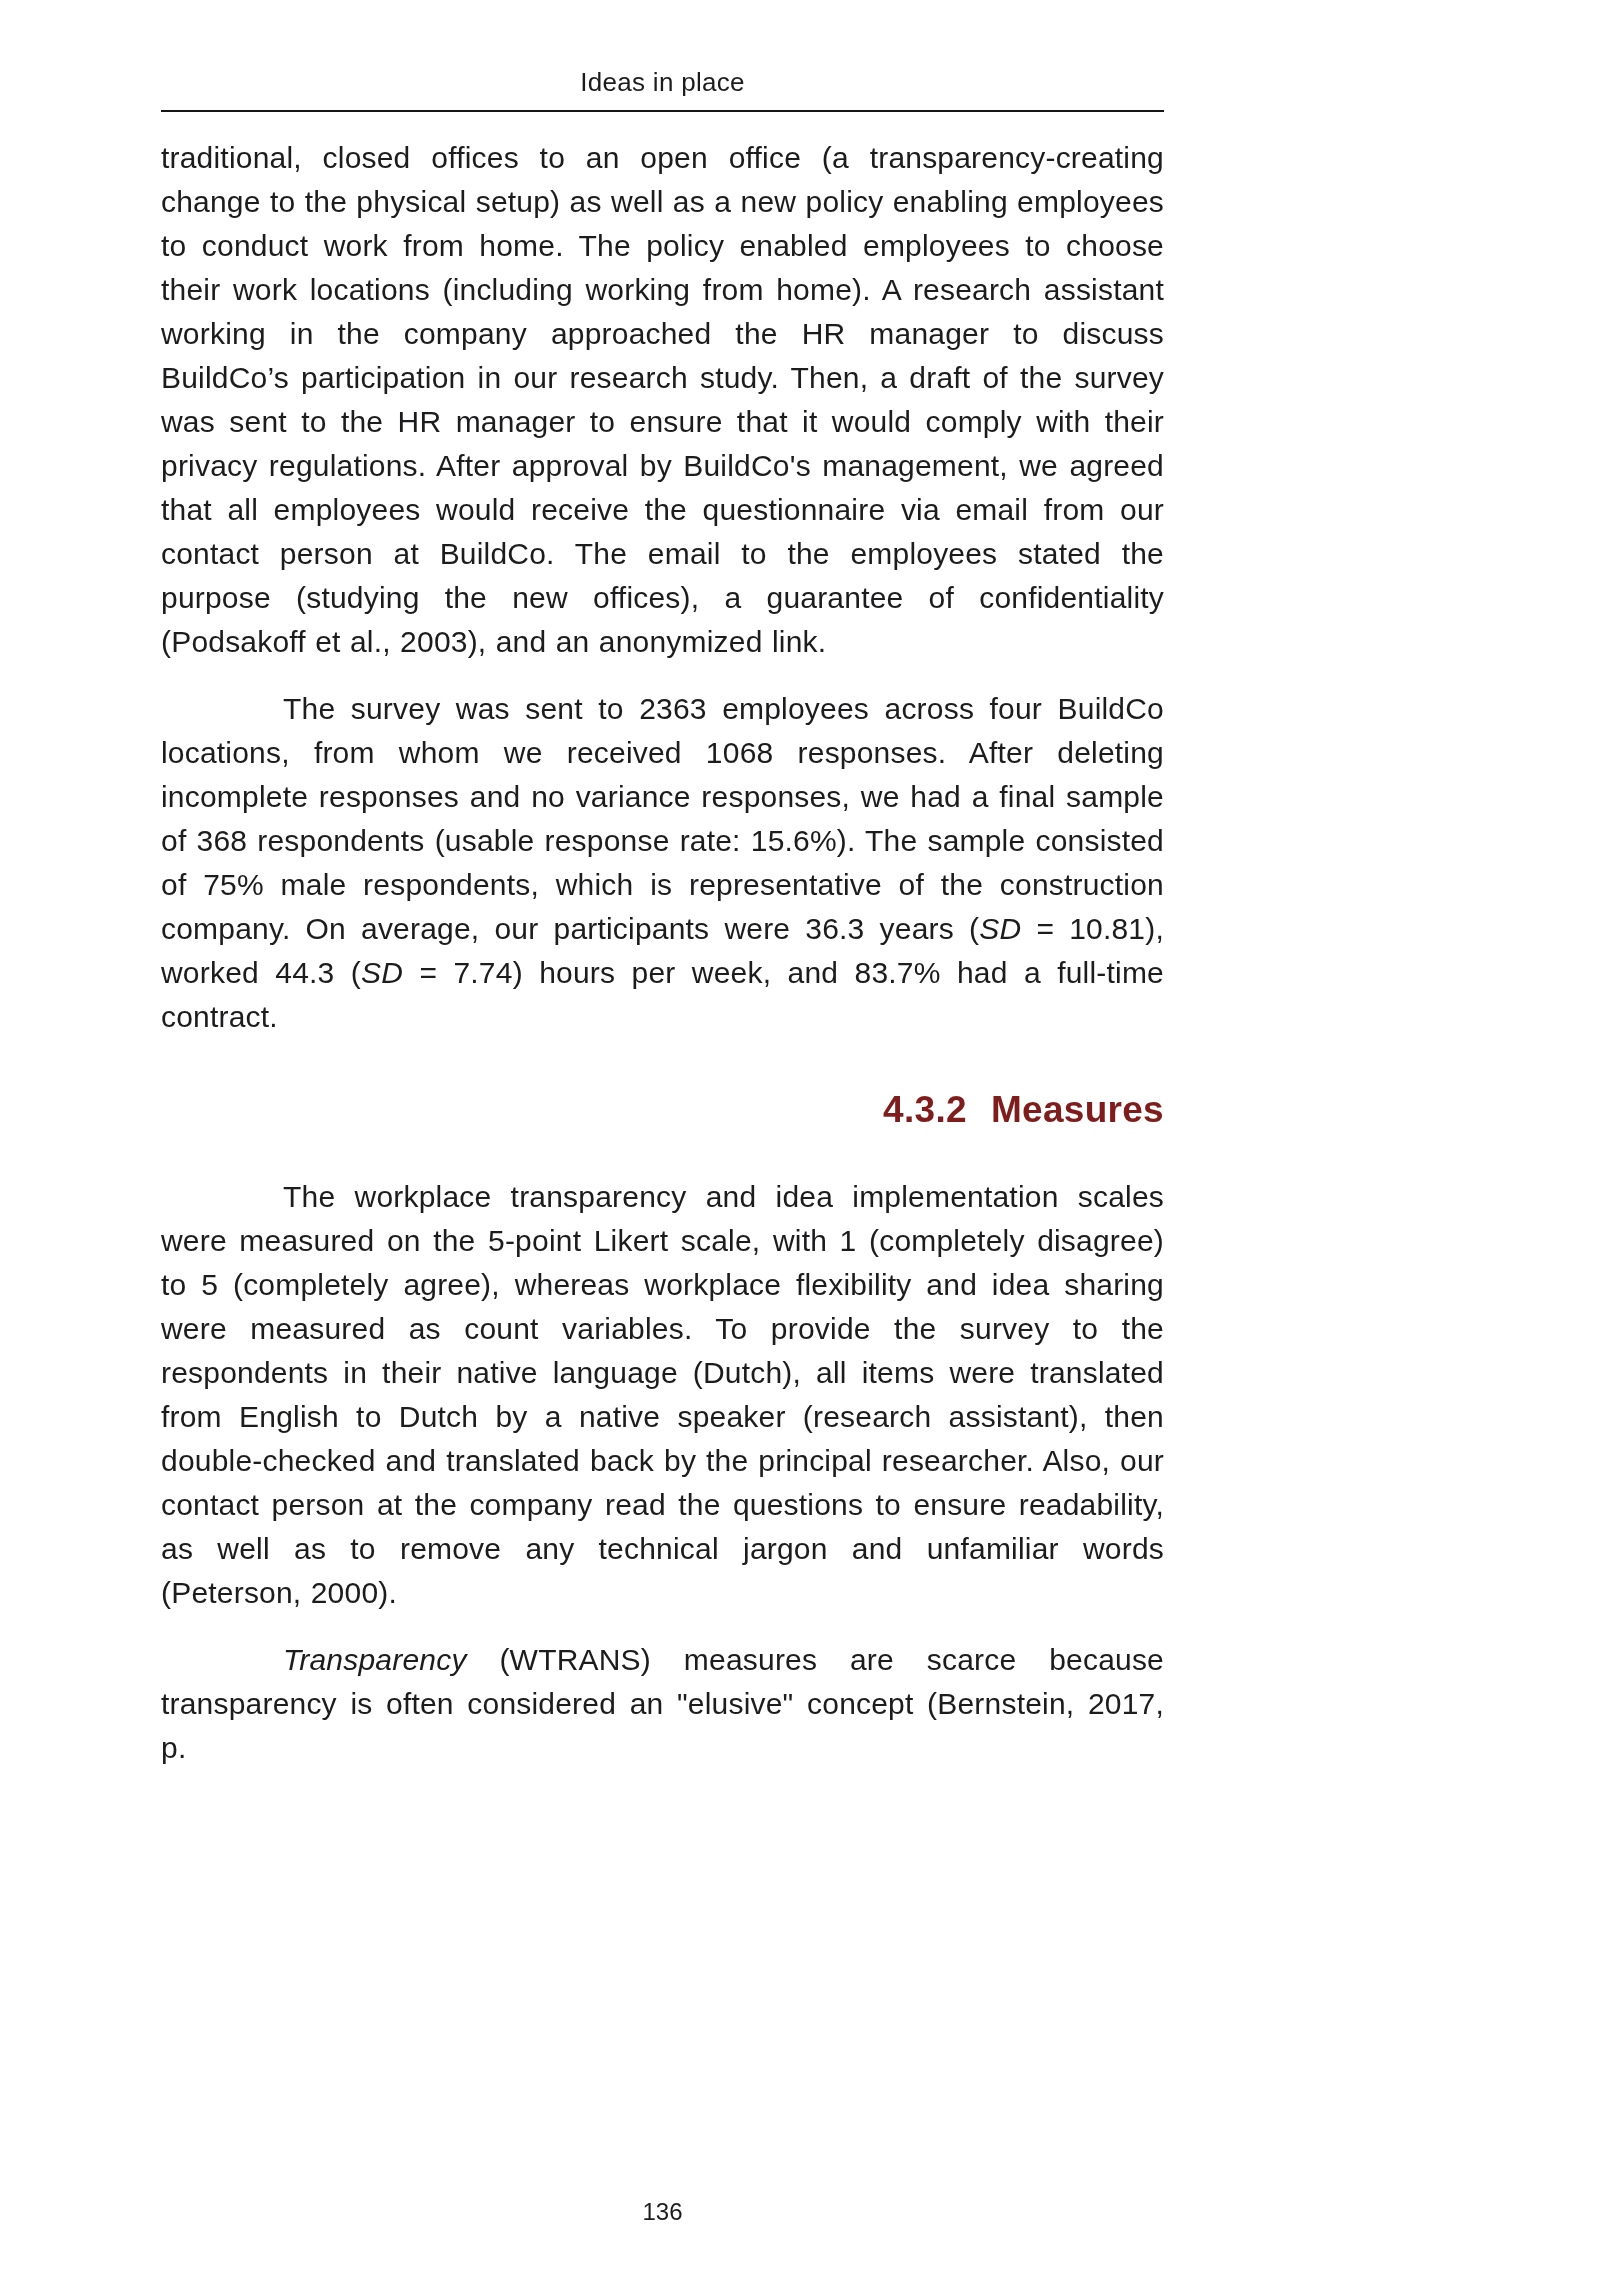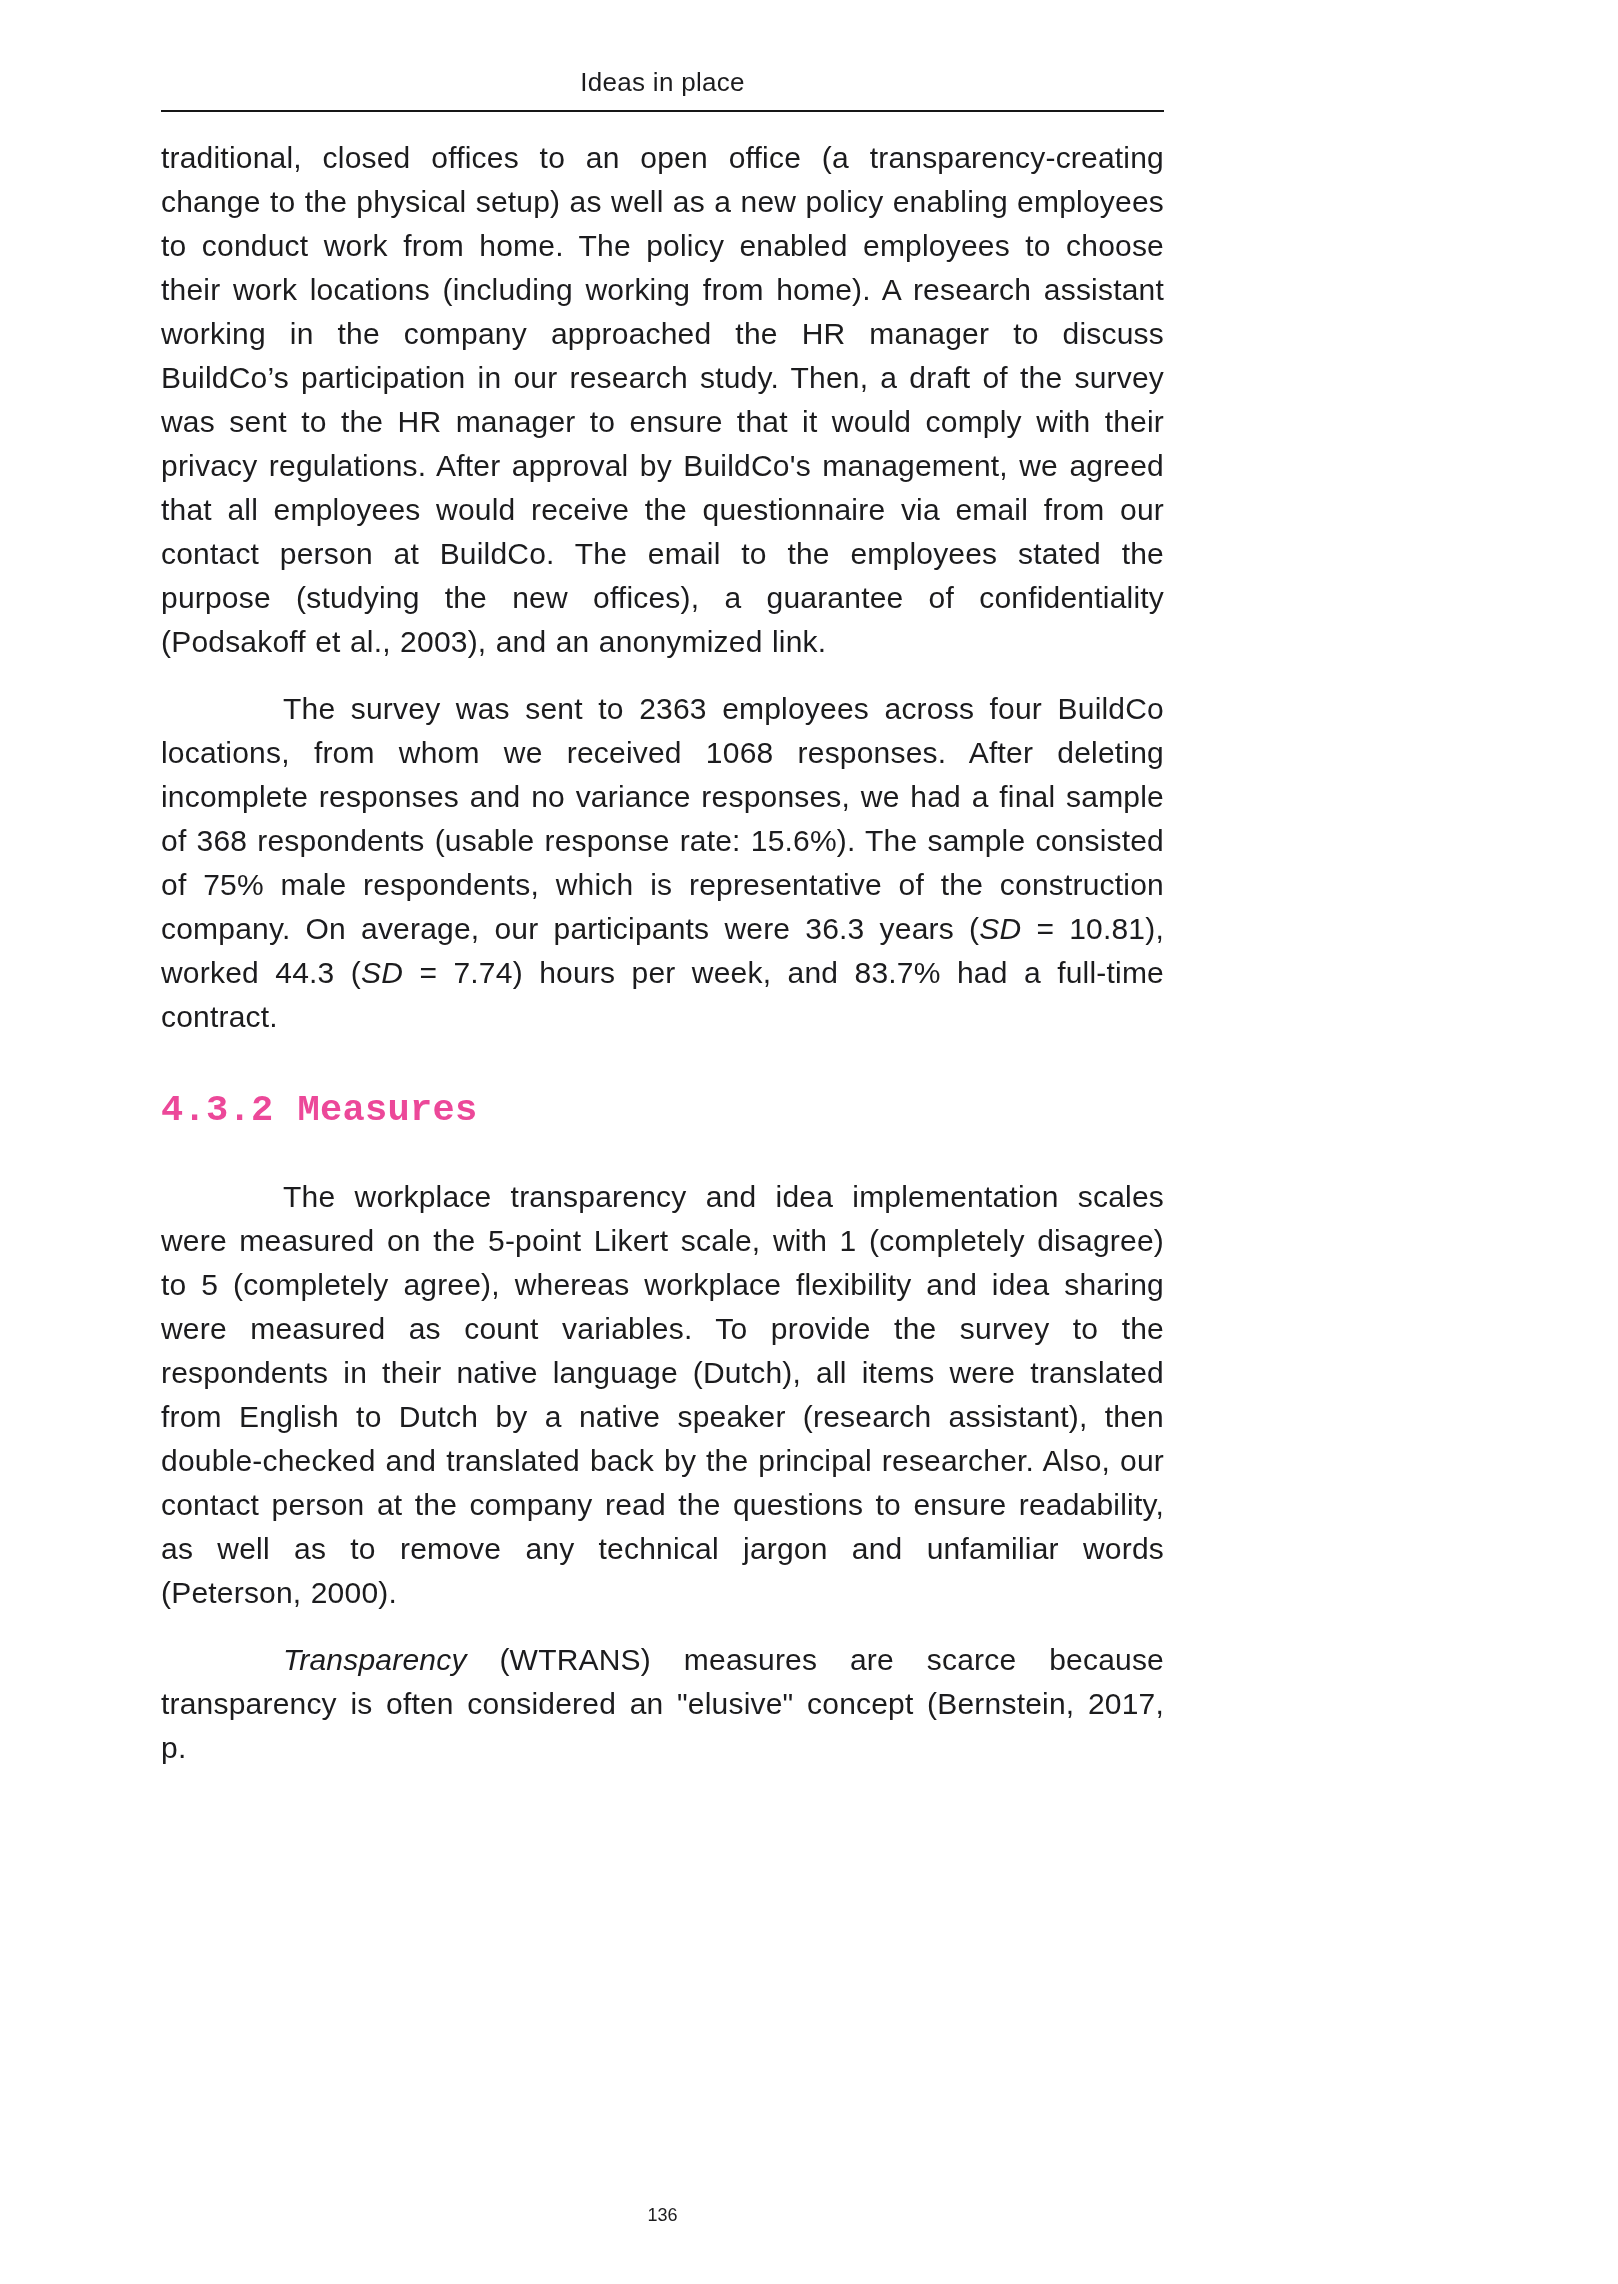--- a/index.html
+++ b/index.html
@@ -31,32 +31,31 @@
     letter-spacing: 0.2px;
     word-spacing: 0.8px;
     text-align: justify;
   }
   p.body-para { margin: 0 0 23px 0; }
   p.indent { text-indent: 122px; }
   .section-heading {
     font-size: 37px;
     font-weight: 700;
     letter-spacing: 0.3px;
-    color: #ec4899;
-    text-align: left;
+    color: #7f1d1d;
+    text-align: right;
     margin: 49px 0 43px 0;
     line-height: 1.2;
-    font-family: Liberation Mono, monospace;
   }
   .heading-number { margin-right: 24px; }
   em { }
   .page-footer {
     margin-top: auto;
     text-align: center;
-    font-size: 18px;
+    font-size: 24px;
     color: #1c1c1e;
   }
 </style>
 </head>
 <body>
 
 <div class="page">
 
   <header class="running-header">
     <div class="header-title">Ideas in place</div>

